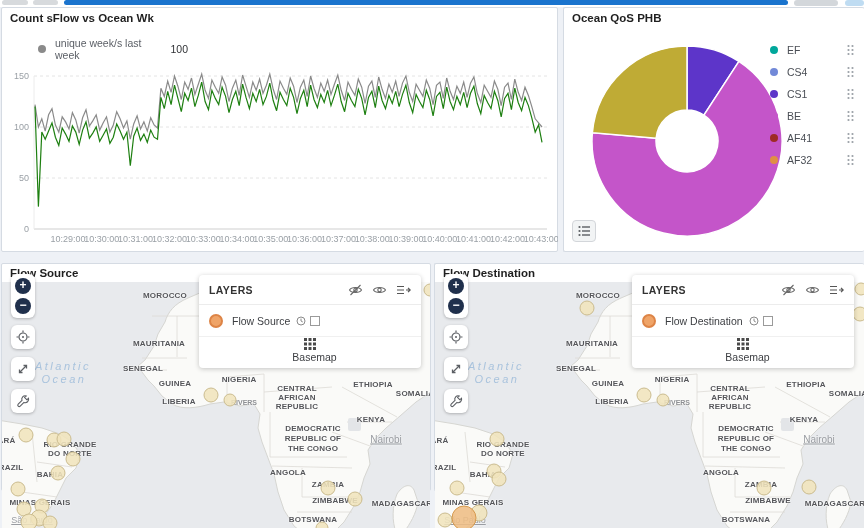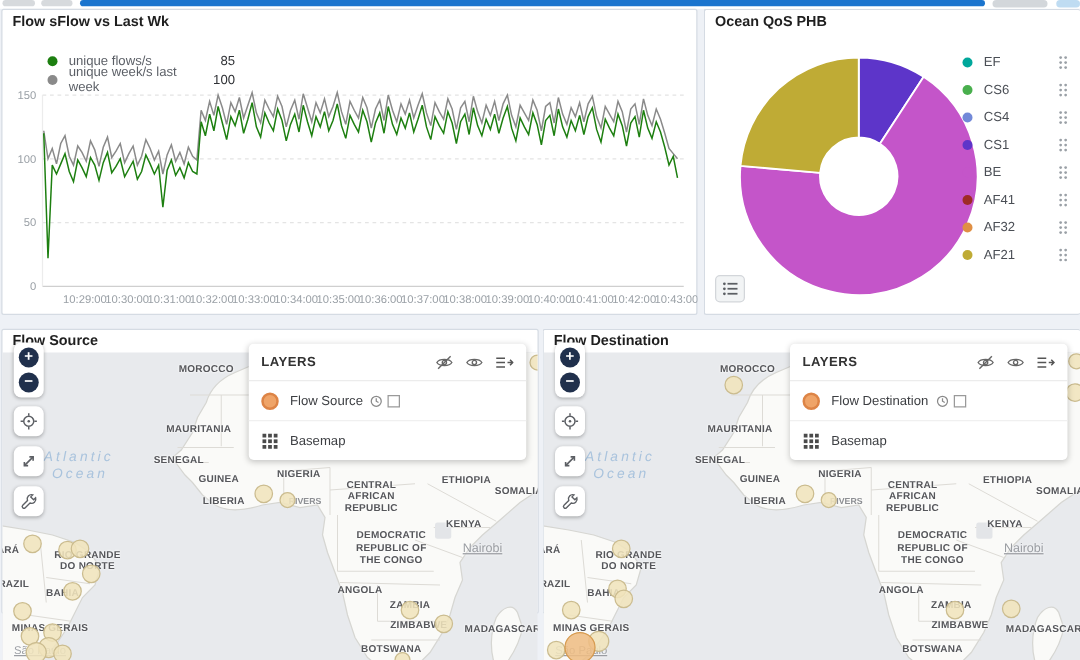--- a/index.html
+++ b/index.html
@@ -55,47 +55,42 @@
   .zbtn{width:16px;height:16px;border-radius:50%;background:#20304c;color:#fff;font-size:12px;line-height:15px;
         text-align:center;font-weight:700;cursor:pointer;}
   .sq{height:24px;margin-bottom:8px;justify-content:center;color:#5c5f64;}
   
   .layers-panel{position:absolute;left:197px;top:11px;width:222px;background:#fff;border-radius:4px;
       box-shadow:0 1px 5px rgba(0,0,0,.22);}
   .layers-head{display:flex;align-items:center;height:29px;border-bottom:1px solid #ececec;padding:0 10px;}
   .layers-head .t{font-size:10.5px;font-weight:700;color:#333;letter-spacing:.4px;flex:1;}
   .layers-head .ic{margin-left:9px;display:flex;cursor:pointer;}
   .layer-row{display:flex;align-items:center;height:31px;padding:0 10px;border-bottom:1px solid #f0f0f0;cursor:pointer;}
-  .layer-row:last-child{border-bottom:none;}
+  .layer-row:last-child{border-bottom:none;flex-direction:column;}
   .layer-row .name{font-size:10.5px;color:#3c3e42;margin-left:9px;}
   .layer-dot{width:14px;height:14px;border-radius:50%;background:#efa468;border:2px solid #dd8446;box-sizing:border-box;}
   .chk{width:8px;height:8px;border:1px solid #9a9a9a;margin-left:4px;display:inline-block;}
   .clockwrap{margin-left:6px;display:flex;align-items:center;}
 </style>
 </head>
 <body>
 
 <div class="stage">
 
   <div class="topstrip">
     <div class="pill" style="left:2px;top:0;width:26px;height:5px;background:#d7dadd;"></div>
     <div class="pill" style="left:33px;top:0;width:25px;height:5px;background:#d7dadd;"></div>
     <div class="pill" style="left:64px;top:0;width:724px;height:5px;background:#1a74ce;"></div>
     <div class="pill" style="left:794px;top:0;width:44px;height:6px;background:#d3d7db;"></div>
     <div class="pill" style="left:845px;top:0;width:19px;height:6px;background:#bfdcf2;"></div>
   </div>
 
   <section class="panel" id="chart-panel">
-    <div class="panel-title">Flow sFlow vs Last Wk</div>
+    <div class="panel-title">Count sFlow vs Ocean Wk</div>
     <div class="legend">
-      <div class="legend-row">
-        <span class="dot" style="background-color: rgb(29, 127, 16);"></span>
-        <span class="lbl">unique flows/s</span>
-        <span class="val">85</span>
-      </div>
       <div class="legend-row">
         <span class="dot" style="background-color: rgb(138, 138, 138);"></span>
         <span class="lbl">unique week/s last week</span>
         <span class="val">100</span>
       </div>
     </div>
     <svg id="flow-chart-svg" width="556" height="183" viewBox="0 0 556 183">
         <line x1="32" y1="8" x2="545" y2="8" stroke="#e4e4e4" stroke-width="1" stroke-dasharray="3,3"></line>
         <text x="27" y="11" text-anchor="end" font-size="9" fill="#9aa0a6">150</text>
         <line x1="32" y1="59" x2="545" y2="59" stroke="#e4e4e4" stroke-width="1" stroke-dasharray="3,3"></line>
@@ -139,32 +134,20 @@
           <svg width="7" height="12" class="kebab">
             <circle cx="1.5" cy="2" r="1.1" fill="#9aa0a6"></circle>
             <circle cx="1.5" cy="6" r="1.1" fill="#9aa0a6"></circle>
             <circle cx="1.5" cy="10" r="1.1" fill="#9aa0a6"></circle>
             <circle cx="5.5" cy="2" r="1.1" fill="#9aa0a6"></circle>
             <circle cx="5.5" cy="6" r="1.1" fill="#9aa0a6"></circle>
             <circle cx="5.5" cy="10" r="1.1" fill="#9aa0a6"></circle>
           </svg>
         </div>
         <div class="pie-row">
-          <span class="dot" style="background-color: rgb(73, 175, 77);"></span>
-          <span class="lbl">CS6</span>
-          <svg width="7" height="12" class="kebab">
-            <circle cx="1.5" cy="2" r="1.1" fill="#9aa0a6"></circle>
-            <circle cx="1.5" cy="6" r="1.1" fill="#9aa0a6"></circle>
-            <circle cx="1.5" cy="10" r="1.1" fill="#9aa0a6"></circle>
-            <circle cx="5.5" cy="2" r="1.1" fill="#9aa0a6"></circle>
-            <circle cx="5.5" cy="6" r="1.1" fill="#9aa0a6"></circle>
-            <circle cx="5.5" cy="10" r="1.1" fill="#9aa0a6"></circle>
-          </svg>
-        </div>
-        <div class="pie-row">
           <span class="dot" style="background-color: rgb(114, 137, 216);"></span>
           <span class="lbl">CS4</span>
           <svg width="7" height="12" class="kebab">
             <circle cx="1.5" cy="2" r="1.1" fill="#9aa0a6"></circle>
             <circle cx="1.5" cy="6" r="1.1" fill="#9aa0a6"></circle>
             <circle cx="1.5" cy="10" r="1.1" fill="#9aa0a6"></circle>
             <circle cx="5.5" cy="2" r="1.1" fill="#9aa0a6"></circle>
             <circle cx="5.5" cy="6" r="1.1" fill="#9aa0a6"></circle>
             <circle cx="5.5" cy="10" r="1.1" fill="#9aa0a6"></circle>
           </svg>
@@ -201,32 +184,20 @@
             <circle cx="1.5" cy="6" r="1.1" fill="#9aa0a6"></circle>
             <circle cx="1.5" cy="10" r="1.1" fill="#9aa0a6"></circle>
             <circle cx="5.5" cy="2" r="1.1" fill="#9aa0a6"></circle>
             <circle cx="5.5" cy="6" r="1.1" fill="#9aa0a6"></circle>
             <circle cx="5.5" cy="10" r="1.1" fill="#9aa0a6"></circle>
           </svg>
         </div>
         <div class="pie-row">
           <span class="dot" style="background-color: rgb(224, 143, 68);"></span>
           <span class="lbl">AF32</span>
-          <svg width="7" height="12" class="kebab">
-            <circle cx="1.5" cy="2" r="1.1" fill="#9aa0a6"></circle>
-            <circle cx="1.5" cy="6" r="1.1" fill="#9aa0a6"></circle>
-            <circle cx="1.5" cy="10" r="1.1" fill="#9aa0a6"></circle>
-            <circle cx="5.5" cy="2" r="1.1" fill="#9aa0a6"></circle>
-            <circle cx="5.5" cy="6" r="1.1" fill="#9aa0a6"></circle>
-            <circle cx="5.5" cy="10" r="1.1" fill="#9aa0a6"></circle>
-          </svg>
-        </div>
-        <div class="pie-row">
-          <span class="dot" style="background-color: rgb(191, 171, 53);"></span>
-          <span class="lbl">AF21</span>
           <svg width="7" height="12" class="kebab">
             <circle cx="1.5" cy="2" r="1.1" fill="#9aa0a6"></circle>
             <circle cx="1.5" cy="6" r="1.1" fill="#9aa0a6"></circle>
             <circle cx="1.5" cy="10" r="1.1" fill="#9aa0a6"></circle>
             <circle cx="5.5" cy="2" r="1.1" fill="#9aa0a6"></circle>
             <circle cx="5.5" cy="6" r="1.1" fill="#9aa0a6"></circle>
             <circle cx="5.5" cy="10" r="1.1" fill="#9aa0a6"></circle>
           </svg>
         </div>
       </div>

